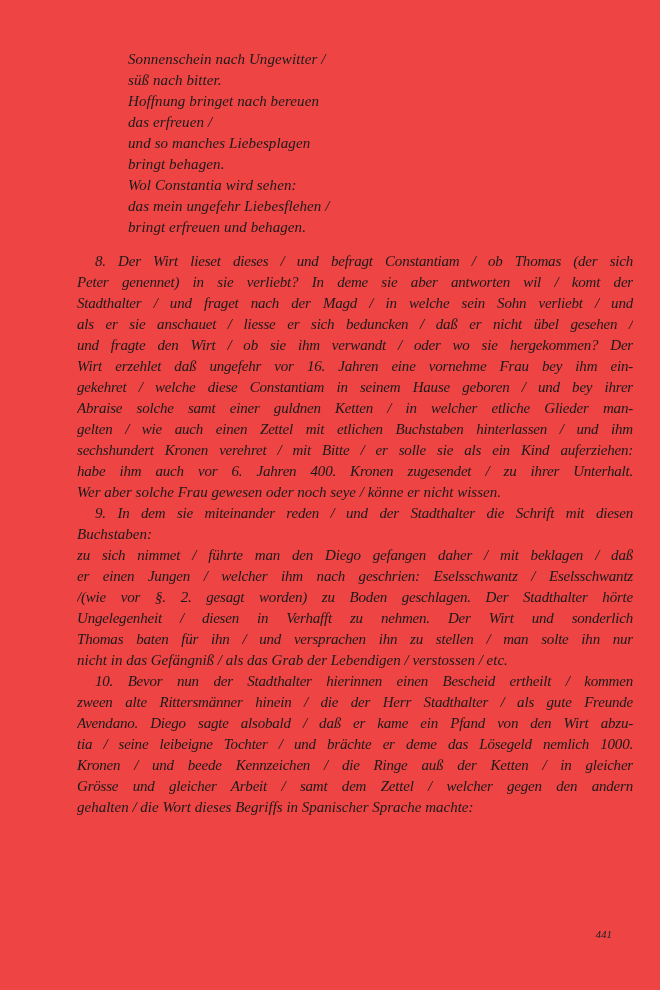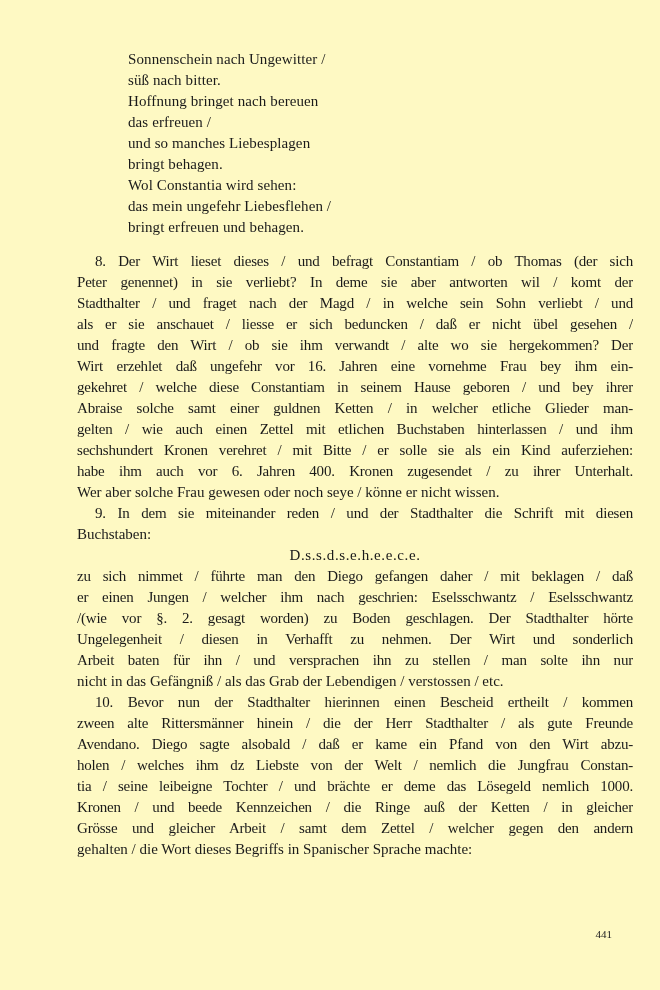--- a/index.html
+++ b/index.html
@@ -5,24 +5,25 @@
   html, body {
     margin: 0;
     padding: 0;
     background: #e8e8e8;
   }
   .page {
     position: relative;
     width: 660px;
     height: 990px;
     margin: 0 auto;
-    background: #fef9c3;
+    background: #ef4444;
     color: #1a1a1a;
     font-family: "Liberation Serif", "DejaVu Serif", serif;
     overflow: hidden;
+    font-style: italic;
   }
   .text-column {
     position: absolute;
     left: 77px;
     top: 49px;
     width: 556px;
   }
   .block { margin: 0; padding: 0; }
   .block--poem {
     margin-left: 51px;
@@ -79,49 +80,45 @@
         <div class="line line--poem">bringt behagen.</div>
         <div class="line line--poem">Wol Constantia wird sehen:</div>
         <div class="line line--poem">das mein ungefehr Liebesflehen /</div>
         <div class="line line--poem">bringt erfreuen und behagen.</div>
       </section>
       <section class="block block--paragraph-8">
         <div class="line line--justify line--indent">8. Der Wirt lieset dieses / und befragt Constantiam / ob Thomas (der sich</div>
         <div class="line line--justify">Peter genennet) in sie verliebt? In deme sie aber antworten wil / komt der</div>
         <div class="line line--justify">Stadthalter / und fraget nach der Magd / in welche sein Sohn verliebt / und</div>
         <div class="line line--justify">als er sie anschauet / liesse er sich beduncken / daß er nicht übel gesehen /</div>
-        <div class="line line--justify">und fragte den Wirt / ob sie ihm verwandt / alte wo sie hergekommen? Der</div>
+        <div class="line line--justify">und fragte den Wirt / ob sie ihm verwandt / oder wo sie hergekommen? Der</div>
         <div class="line line--justify">Wirt erzehlet daß ungefehr vor 16. Jahren eine vornehme Frau bey ihm ein-</div>
         <div class="line line--justify">gekehret / welche diese Constantiam in seinem Hause geboren / und bey ihrer</div>
         <div class="line line--justify">Abraise solche samt einer guldnen Ketten / in welcher etliche Glieder man-</div>
         <div class="line line--justify">gelten / wie auch einen Zettel mit etlichen Buchstaben hinterlassen / und ihm</div>
         <div class="line line--justify">sechshundert Kronen verehret / mit Bitte / er solle sie als ein Kind auferziehen:</div>
         <div class="line line--justify">habe ihm auch vor 6. Jahren 400. Kronen zugesendet / zu ihrer Unterhalt.</div>
         <div class="line">Wer aber solche Frau gewesen oder noch seye / könne er nicht wissen.</div>
       </section>
       <section class="block block--paragraph-9-intro">
         <div class="line line--justify line--indent">9. In dem sie miteinander reden / und der Stadthalter die Schrift mit diesen</div>
         <div class="line">Buchstaben:</div>
       </section>
-      <section class="block block--cipher-line">
-        <div class="line line--center">D.s.s.d.s.e.h.e.e.c.e.</div>
-      </section>
       <section class="block block--paragraph-9-continued">
         <div class="line line--justify">zu sich nimmet / führte man den Diego gefangen daher / mit beklagen / daß</div>
         <div class="line line--justify">er einen Jungen / welcher ihm nach geschrien: Eselsschwantz / Eselsschwantz</div>
         <div class="line line--justify">/(wie vor §. 2. gesagt worden) zu Boden geschlagen. Der Stadthalter hörte</div>
         <div class="line line--justify">Ungelegenheit / diesen in Verhafft zu nehmen. Der Wirt und sonderlich</div>
-        <div class="line line--justify">Arbeit baten für ihn / und versprachen ihn zu stellen / man solte ihn nur</div>
+        <div class="line line--justify">Thomas baten für ihn / und versprachen ihn zu stellen / man solte ihn nur</div>
         <div class="line">nicht in das Gefängniß / als das Grab der Lebendigen / verstossen / etc.</div>
       </section>
       <section class="block block--paragraph-10">
         <div class="line line--justify line--indent">10. Bevor nun der Stadthalter hierinnen einen Bescheid ertheilt / kommen</div>
         <div class="line line--justify">zween alte Rittersmänner hinein / die der Herr Stadthalter / als gute Freunde</div>
         <div class="line line--justify">Avendano. Diego sagte alsobald / daß er kame ein Pfand von den Wirt abzu-</div>
-        <div class="line line--justify">holen / welches ihm dz Liebste von der Welt / nemlich die Jungfrau Constan-</div>
         <div class="line line--justify">tia / seine leibeigne Tochter / und brächte er deme das Lösegeld nemlich 1000.</div>
         <div class="line line--justify">Kronen / und beede Kennzeichen / die Ringe auß der Ketten / in gleicher</div>
         <div class="line line--justify">Grösse und gleicher Arbeit / samt dem Zettel / welcher gegen den andern</div>
         <div class="line">gehalten / die Wort dieses Begriffs in Spanischer Sprache machte:</div>
       </section>
     </main>
   <div class="folio">441</div>
 </div>
 
 </body></html>

